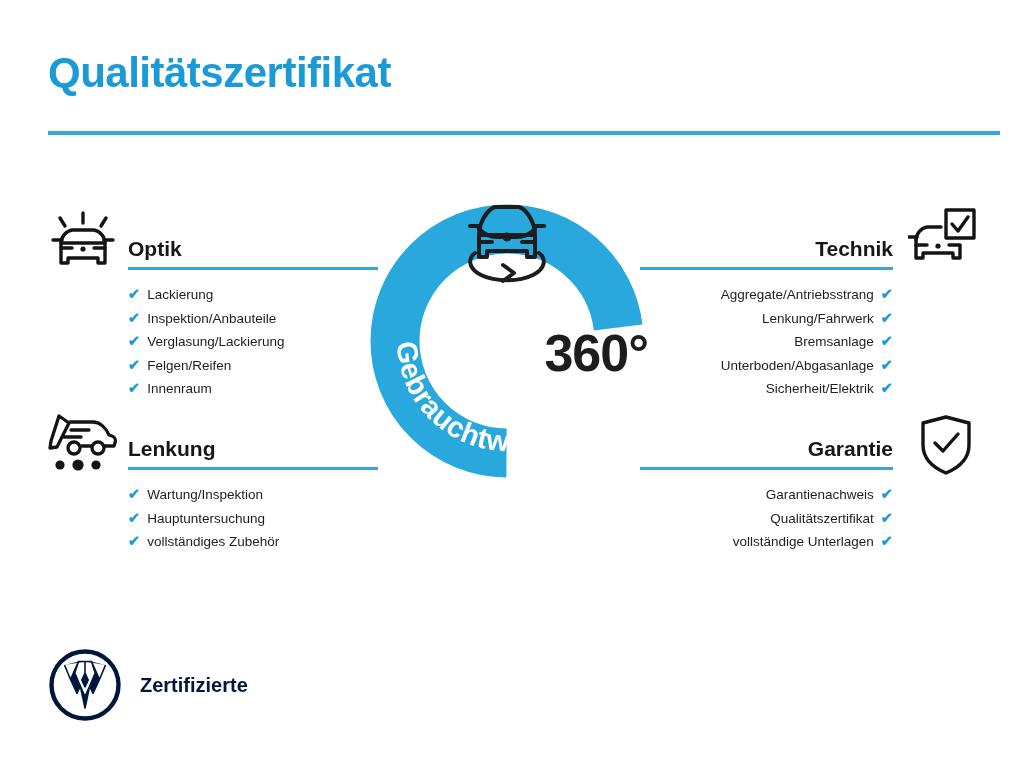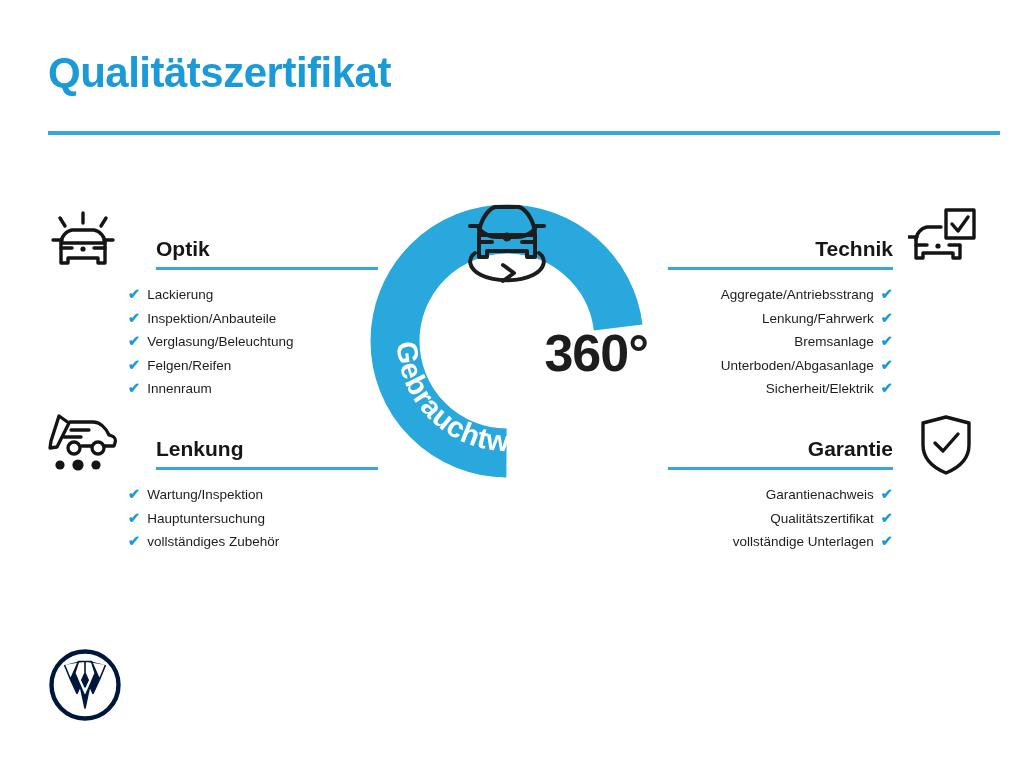--- a/index.html
+++ b/index.html
@@ -41,21 +41,20 @@
     background: #37a7da;
   }
 
   
   .section {
     position: absolute;
   }
   .section-head {
     position: relative;
     height: 34px;
-    margin-left: 28px;
   }
   .section-title {
     font-size: 21px;
     font-weight: bold;
     color: #161616;
     line-height: 26px;
     white-space: nowrap;
   }
   .section-rule {
     position: absolute;
@@ -265,21 +264,21 @@
       <li class="item">
         <span class="check">✔</span>
         <span>Lackierung</span>
       </li>
       <li class="item">
         <span class="check">✔</span>
         <span>Inspektion/Anbauteile</span>
       </li>
       <li class="item">
         <span class="check">✔</span>
-        <span>Verglasung/Beleuchtung</span>
+        <span>Verglasung/Lackierung</span>
       </li>
       <li class="item">
         <span class="check">✔</span>
         <span>Felgen/Reifen</span>
       </li>
       <li class="item">
         <span class="check">✔</span>
         <span>Innenraum</span>
       </li>
     </ul>
@@ -360,16 +359,17 @@
     <svg class="footer-mark" viewBox="0 0 74 74">
       <circle cx="37" cy="37" r="33.5" fill="none" stroke="#00173c" stroke-width="4.4"></circle>
       <path d="M37 13.5 L30.5 13.5 L22.5 31.5 L16.5 17.0
                M16.5 17.0 L22.5 31.5 L29.0 45.5 L32.3 38.0 L26.8 25.0 L30.5 13.5
                M37 13.5 L43.5 13.5 L51.5 31.5 L57.5 17.0
                M57.5 17.0 L51.5 31.5 L45.0 45.5 L41.7 38.0 L47.2 25.0 L43.5 13.5
                M37 13.5 L37 25.0 L33.8 32.0 L37 39.0 L40.2 32.0 L37 25.0
                M32.3 38.0 L37 48.5 L41.7 38.0 L37 60.0 L32.3 38.0 Z" fill="#00173c" stroke="#00173c" stroke-width="1.6" stroke-linejoin="round"></path>
     </svg>
     <div class="footer-text">
+      <div>Zertifizierte</div>
     </div>
   </div>
 
 </div>
 
 </body></html>

